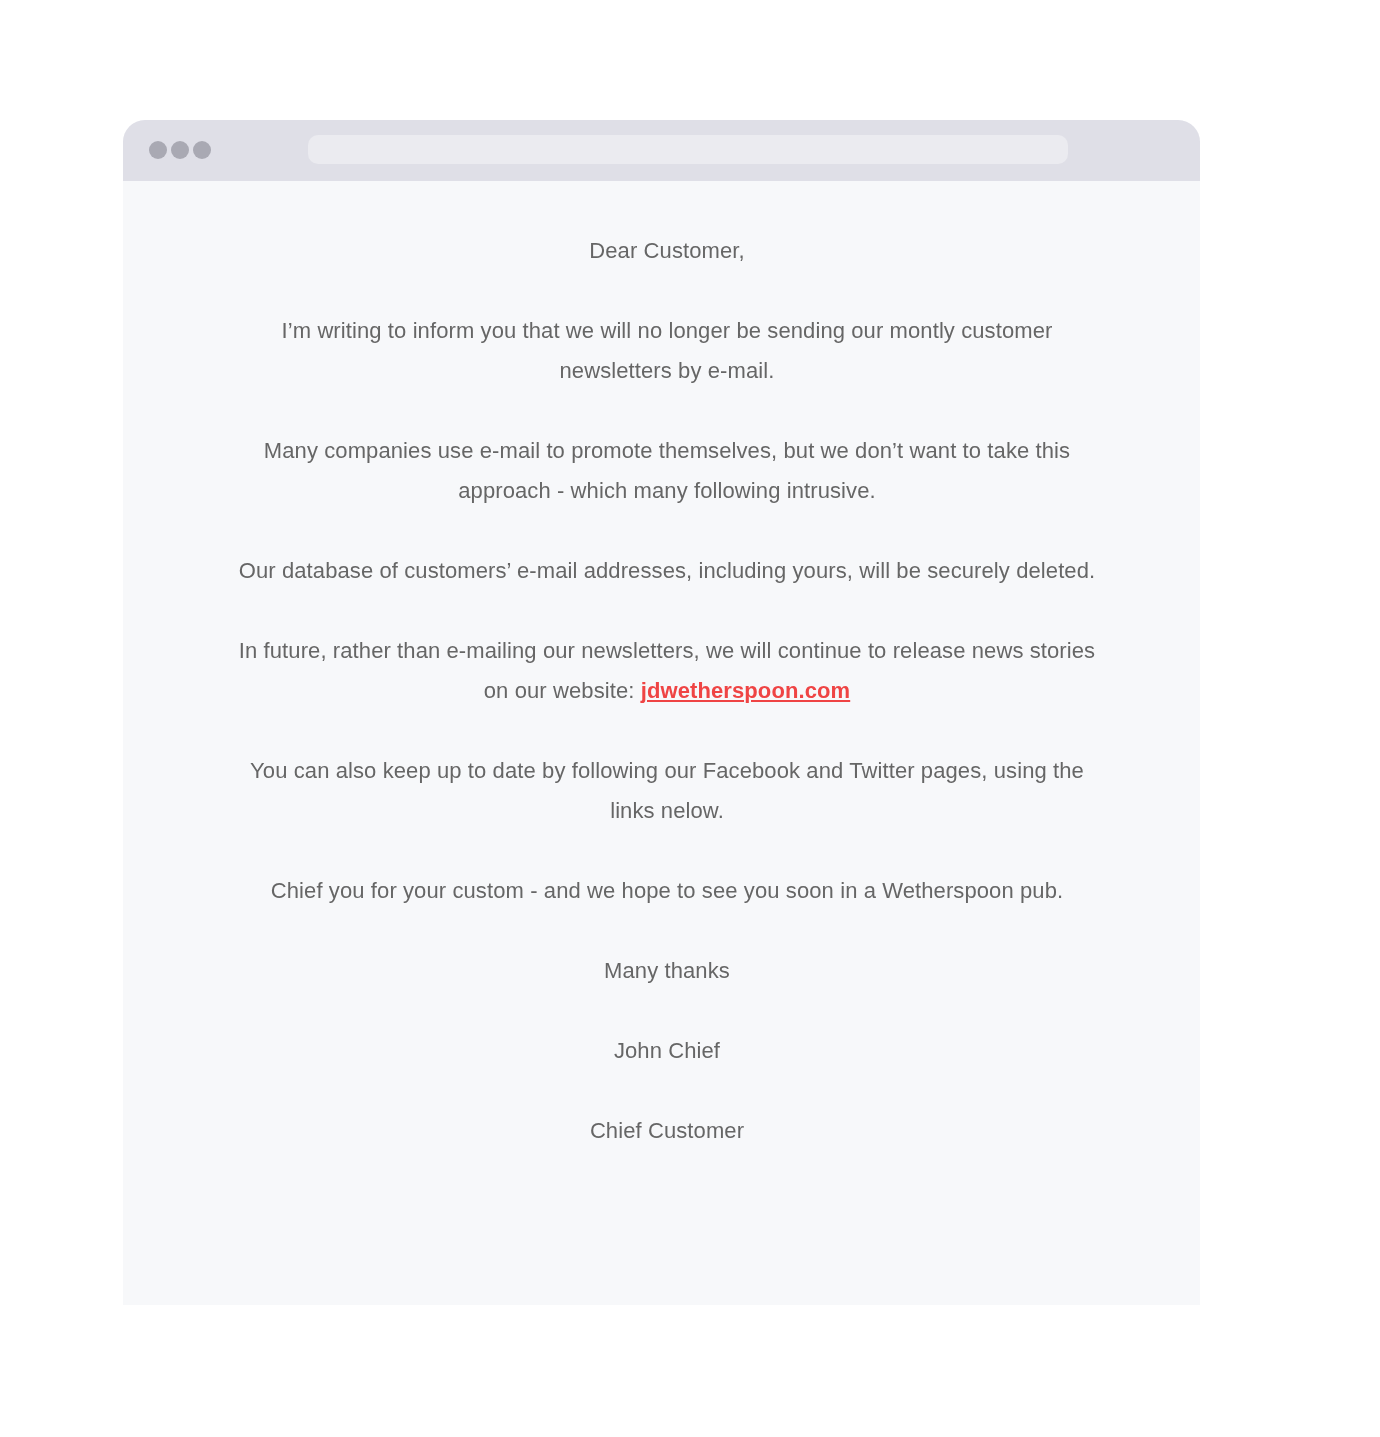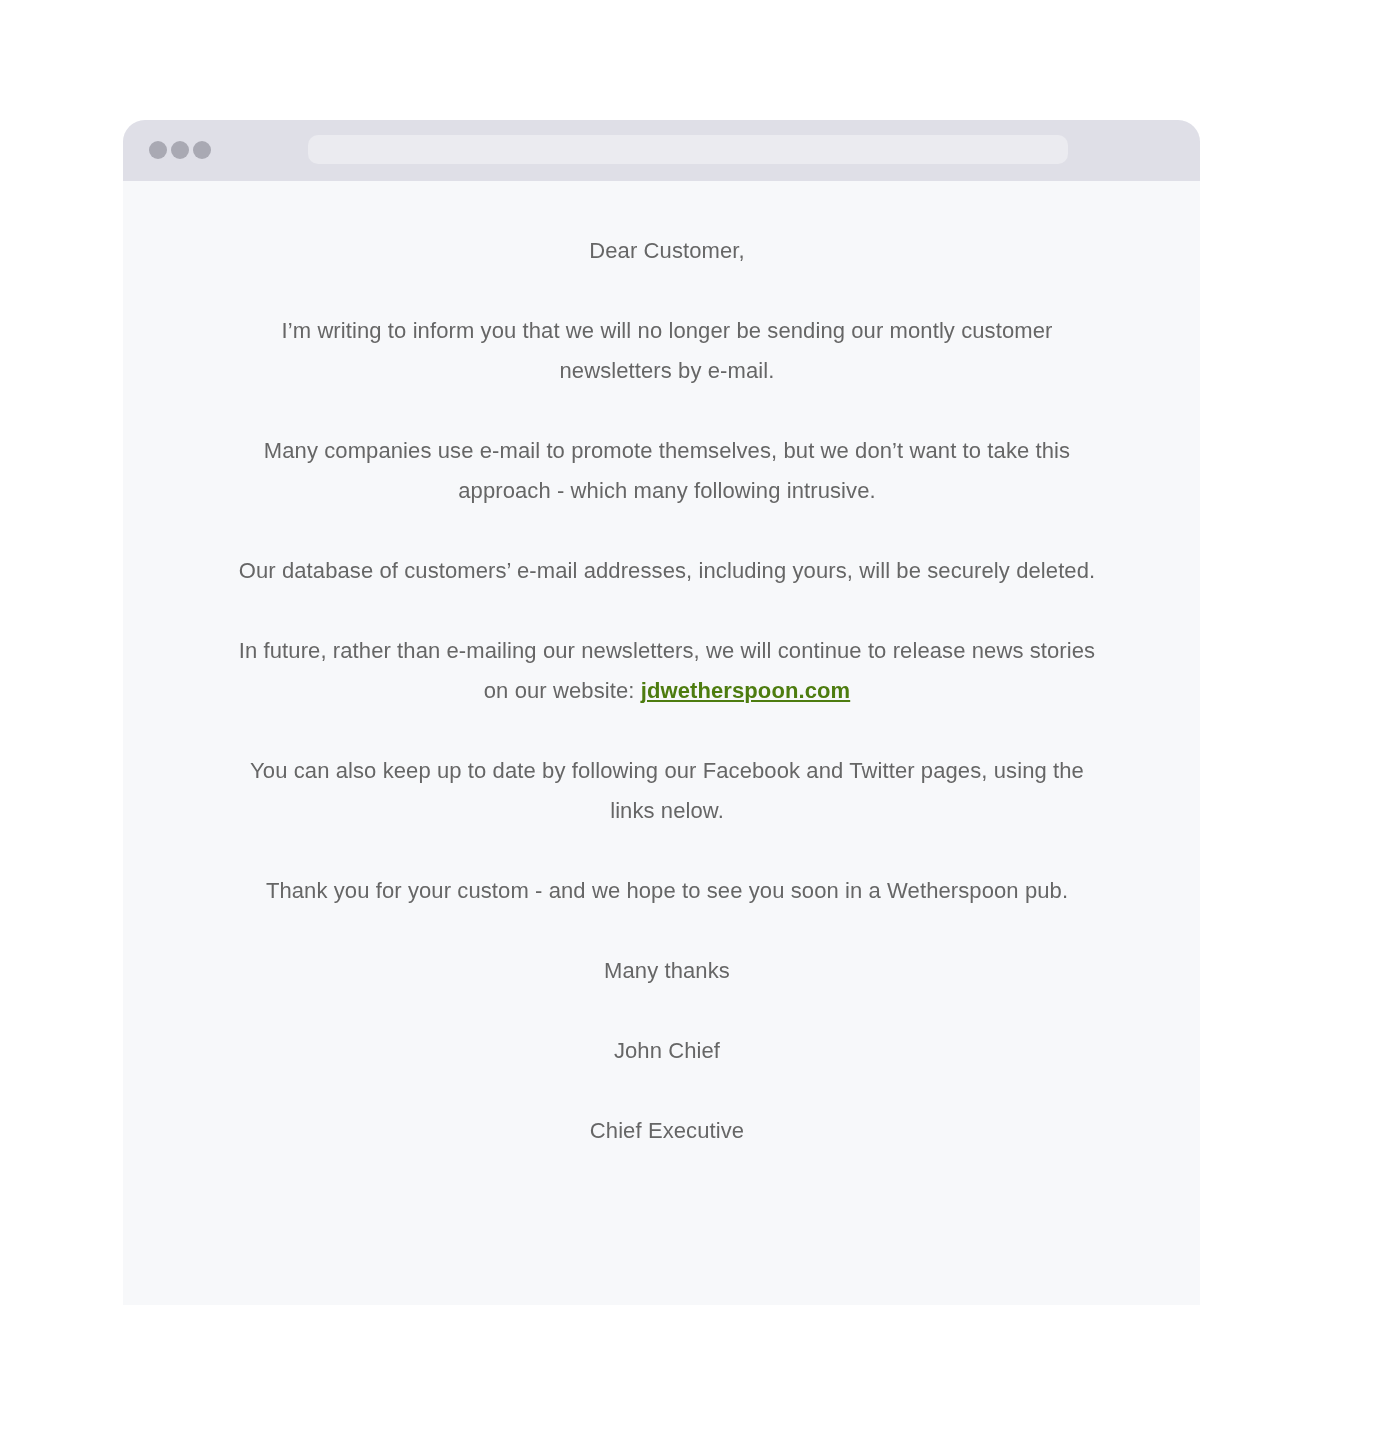--- a/index.html
+++ b/index.html
@@ -59,21 +59,21 @@
     color: #666666;
     font-size: 22px;
     line-height: 40px;
     letter-spacing: 0.1px;
   }
   .content p {
     margin: 0 0 40px 0;
     text-align: center;
   }
   .link {
-    color: #4d7c0f;
+    color: #ef4444;
     font-weight: bold;
     text-decoration: underline;
     cursor: pointer;
   }
 </style>
 </head>
 <body>
 
 <div class="window">
   <div class="titlebar">
@@ -83,18 +83,18 @@
     <div class="addressbar"></div>
   </div>
 
   <div class="content">
     <p>Dear Customer,</p>
     <p>I’m writing to inform you that we will no longer be sending our montly customer newsletters by e-mail.</p>
     <p>Many companies use e-mail to promote themselves, but we don’t want to take this approach - which many following intrusive.</p>
     <p>Our database of customers’ e-mail addresses, including yours, will be securely deleted.</p>
     <p><span>In future, rather than e-mailing our newsletters, we will continue to release news stories on our website: </span><a class="link">jdwetherspoon.com</a></p>
     <p>You can also keep up to date by following our Facebook and Twitter pages, using the links nelow.</p>
-    <p>Thank you for your custom - and we hope to see you soon in a Wetherspoon pub.</p>
+    <p>Chief you for your custom - and we hope to see you soon in a Wetherspoon pub.</p>
     <p>Many thanks</p>
     <p>John Chief</p>
-    <p>Chief Executive</p>
+    <p>Chief Customer</p>
   </div>
 </div>
 
 </body></html>

